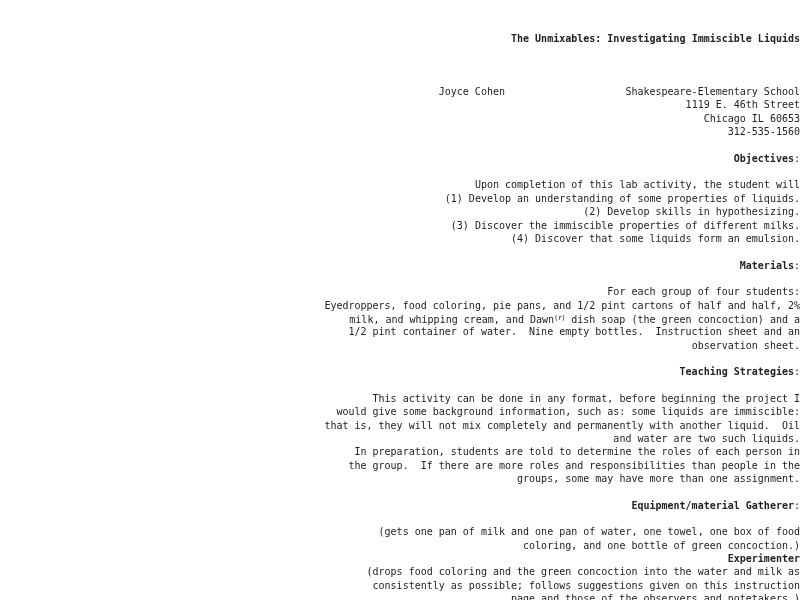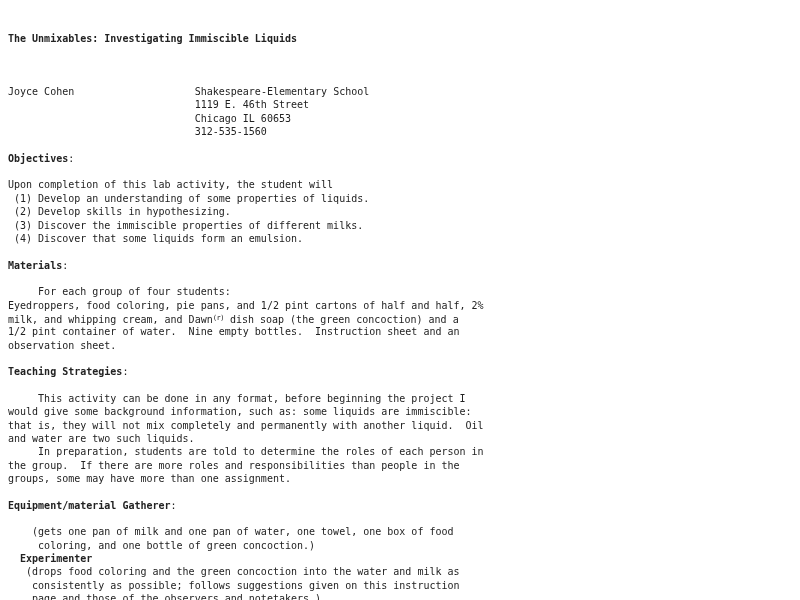--- a/index.html
+++ b/index.html
@@ -16,20 +16,21 @@
     font-family: "DejaVu Sans Mono", "Liberation Mono", monospace;
     font-size: 10px;
     line-height: 13.35px;
     color: #222222;
     padding: 5px 0 0 8px;
     white-space: pre;
   }
   .ln {
     white-space: pre;
     height: 13.35px;
+    text-align: right;
   }
   .b {
     font-weight: bold;
   }
   .sup {
     font-size: 7px;
     vertical-align: 3px;
     letter-spacing: -0.5px;
   }
 </style>

